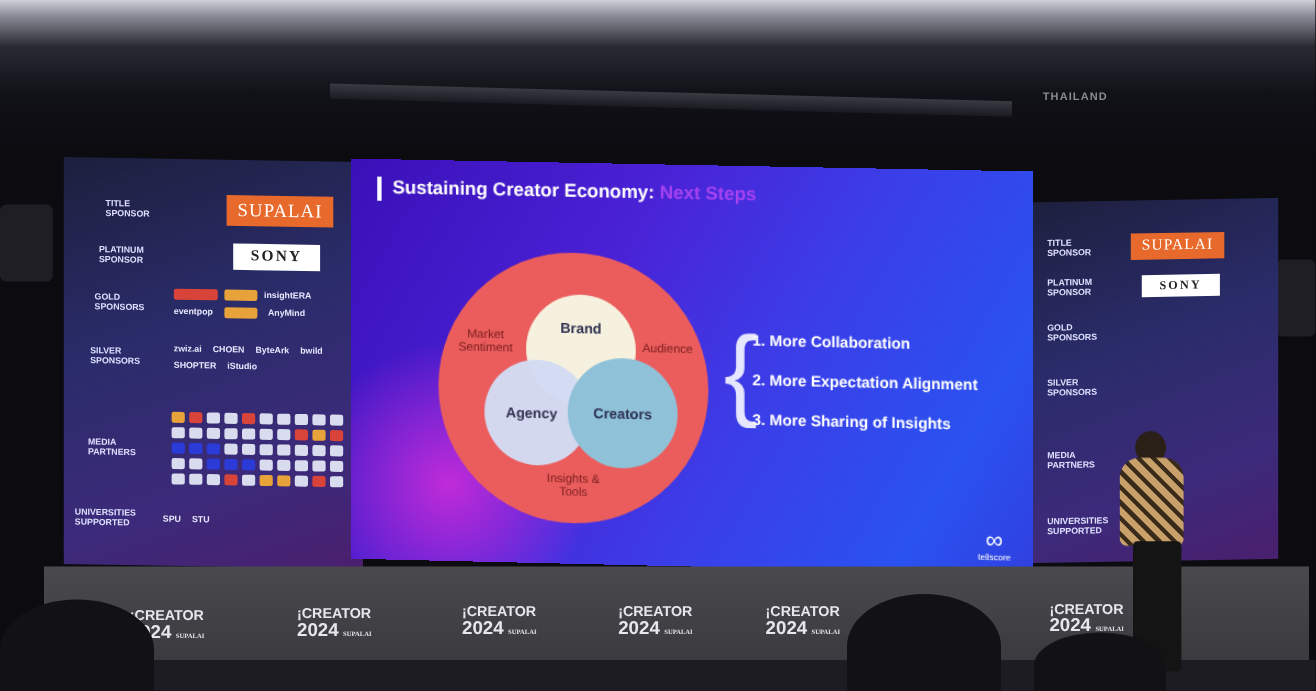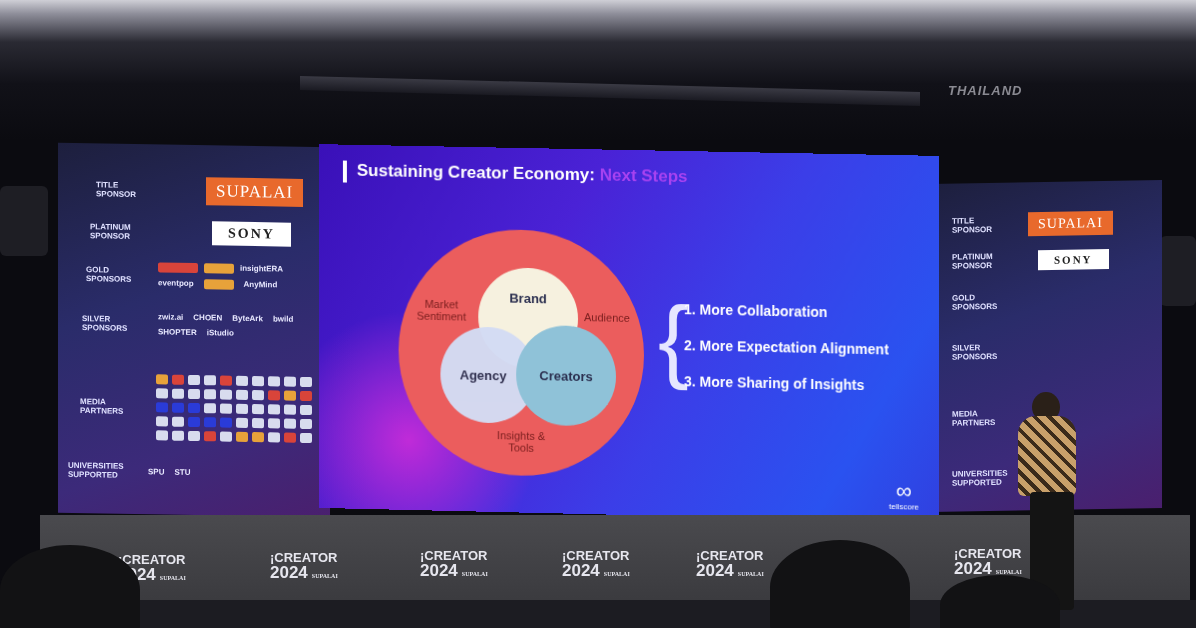--- a/index.html
+++ b/index.html
@@ -17,21 +17,21 @@
     background:linear-gradient(180deg,#3a3a44,#1a1a22);
     transform:skewY(1.5deg);
   }
   .watermark {
     position:absolute; left:948px; top:86px; text-align:center;
   }
   .watermark .big {
     color:#ef5a2a; font-weight:bold; font-size:27px; letter-spacing:1px; line-height:28px;
   }
   .watermark .small {
-    color:#8a8a92; font-weight:bold; font-size:13px; letter-spacing:1px; margin-top:-3px;font-style:italic;
+    color:#8a8a92; font-weight:bold; font-size:10px; letter-spacing:1px; margin-top:-3px;
   }
   
   .side-screen {
     position:absolute; background:linear-gradient(160deg,#1d1f3d 0%,#2a2c6a 40%,#3c2a7a 75%,#4a1f6e 100%);
     color:#dfe0ff;
   }
   .left-screen { left:58px; top:145px; width:272px; height:370px; transform:skewY(1deg); }
   .right-screen { left:930px; top:182px; width:232px; height:328px; transform:skewY(-1deg); }
   .sp-row { position:absolute; display:flex; align-items:center; }
   .sp-label { font-size:8px; font-weight:bold; text-transform:uppercase; width:64px; line-height:9px; }

